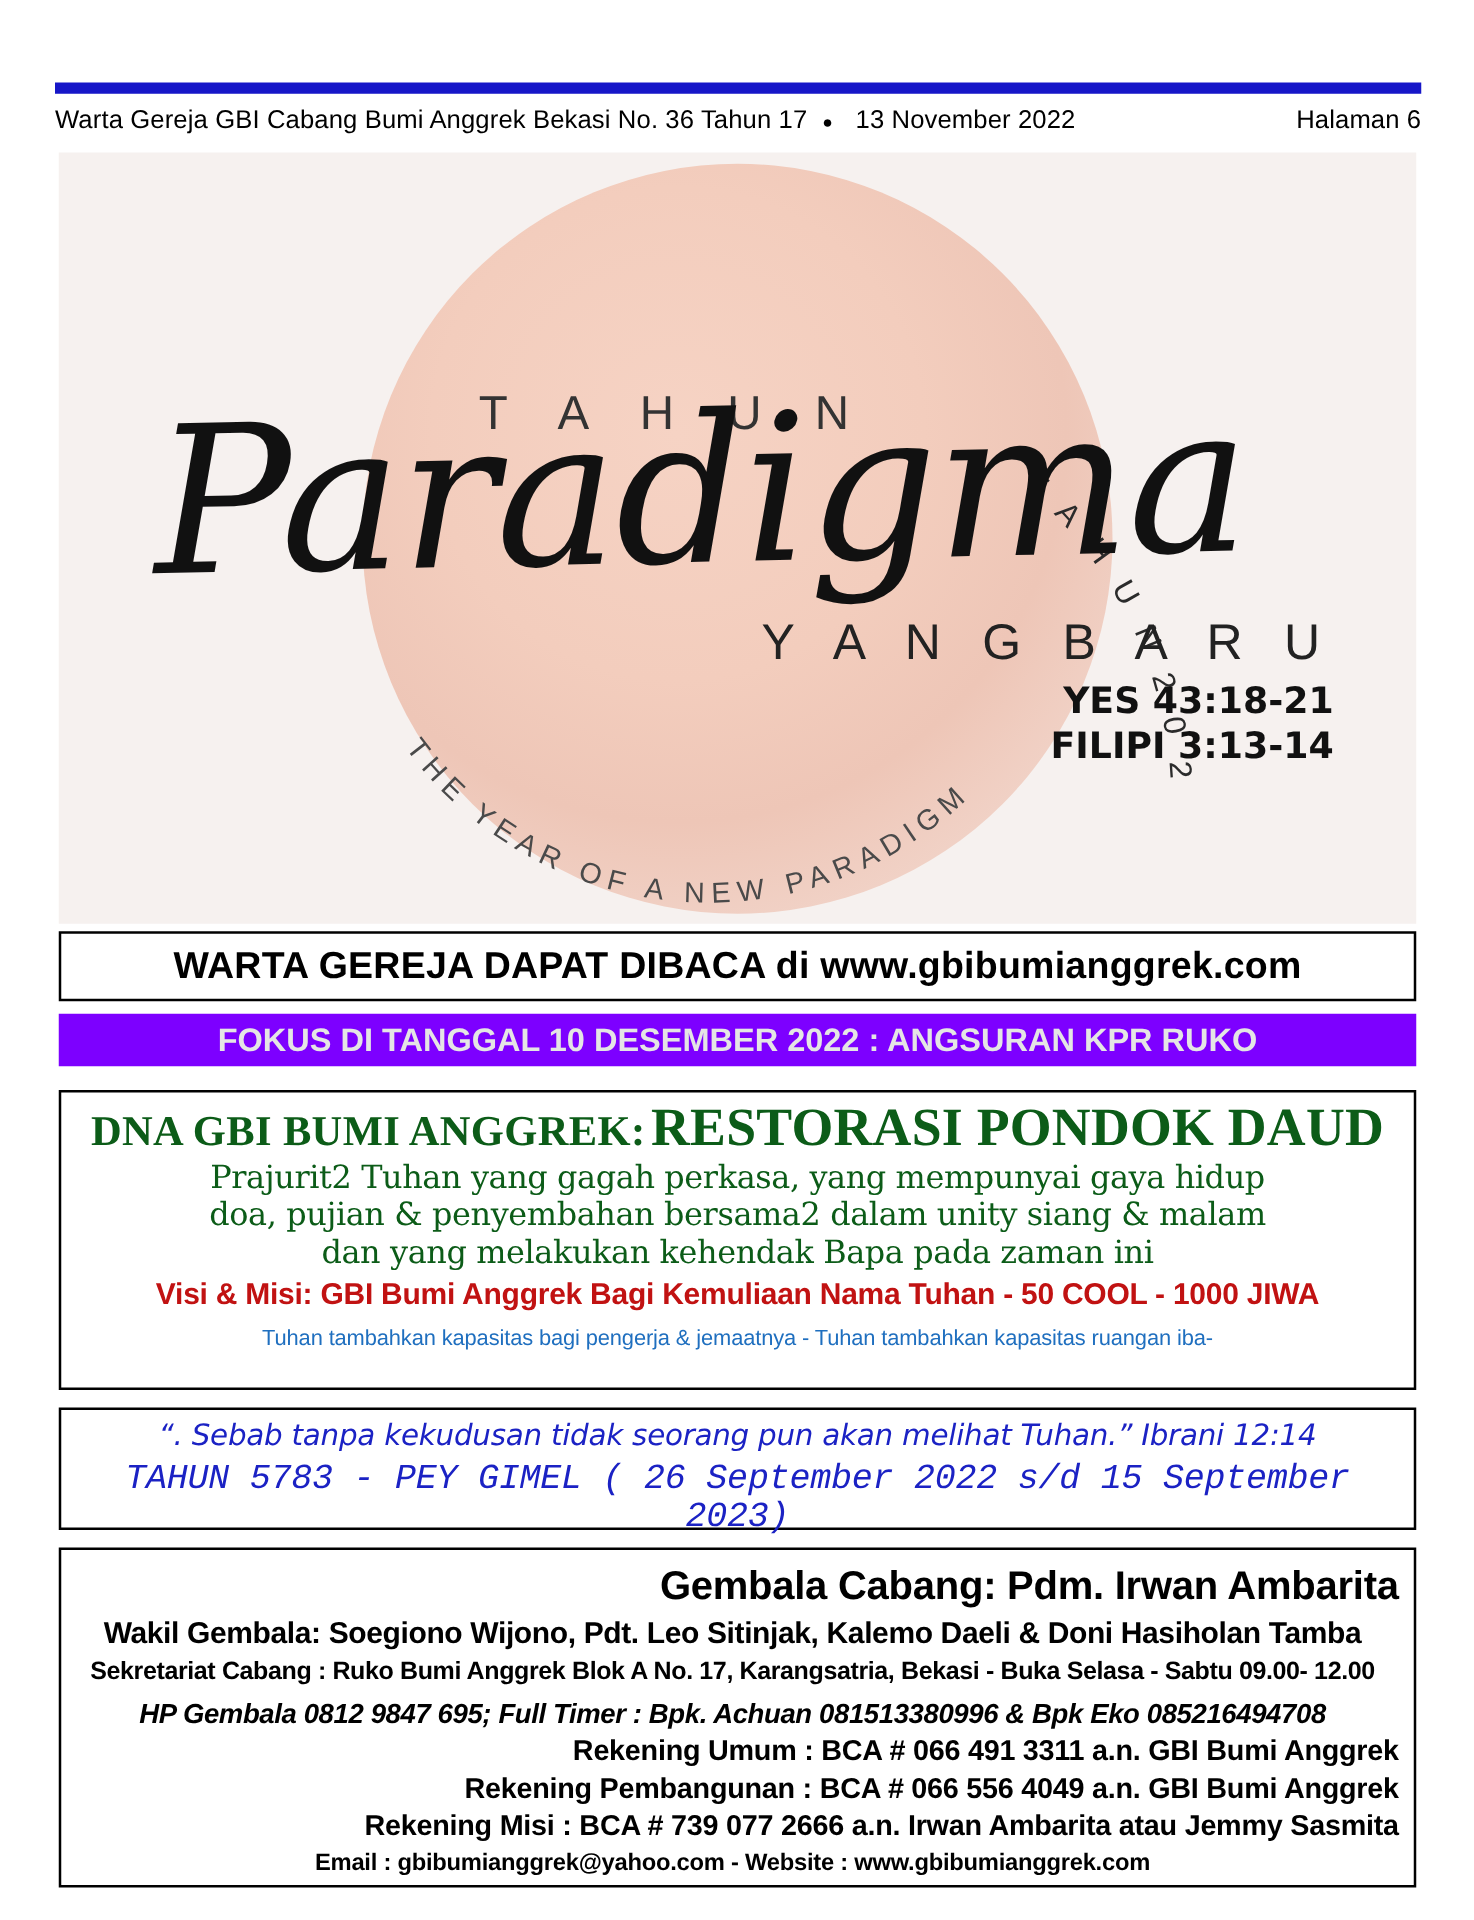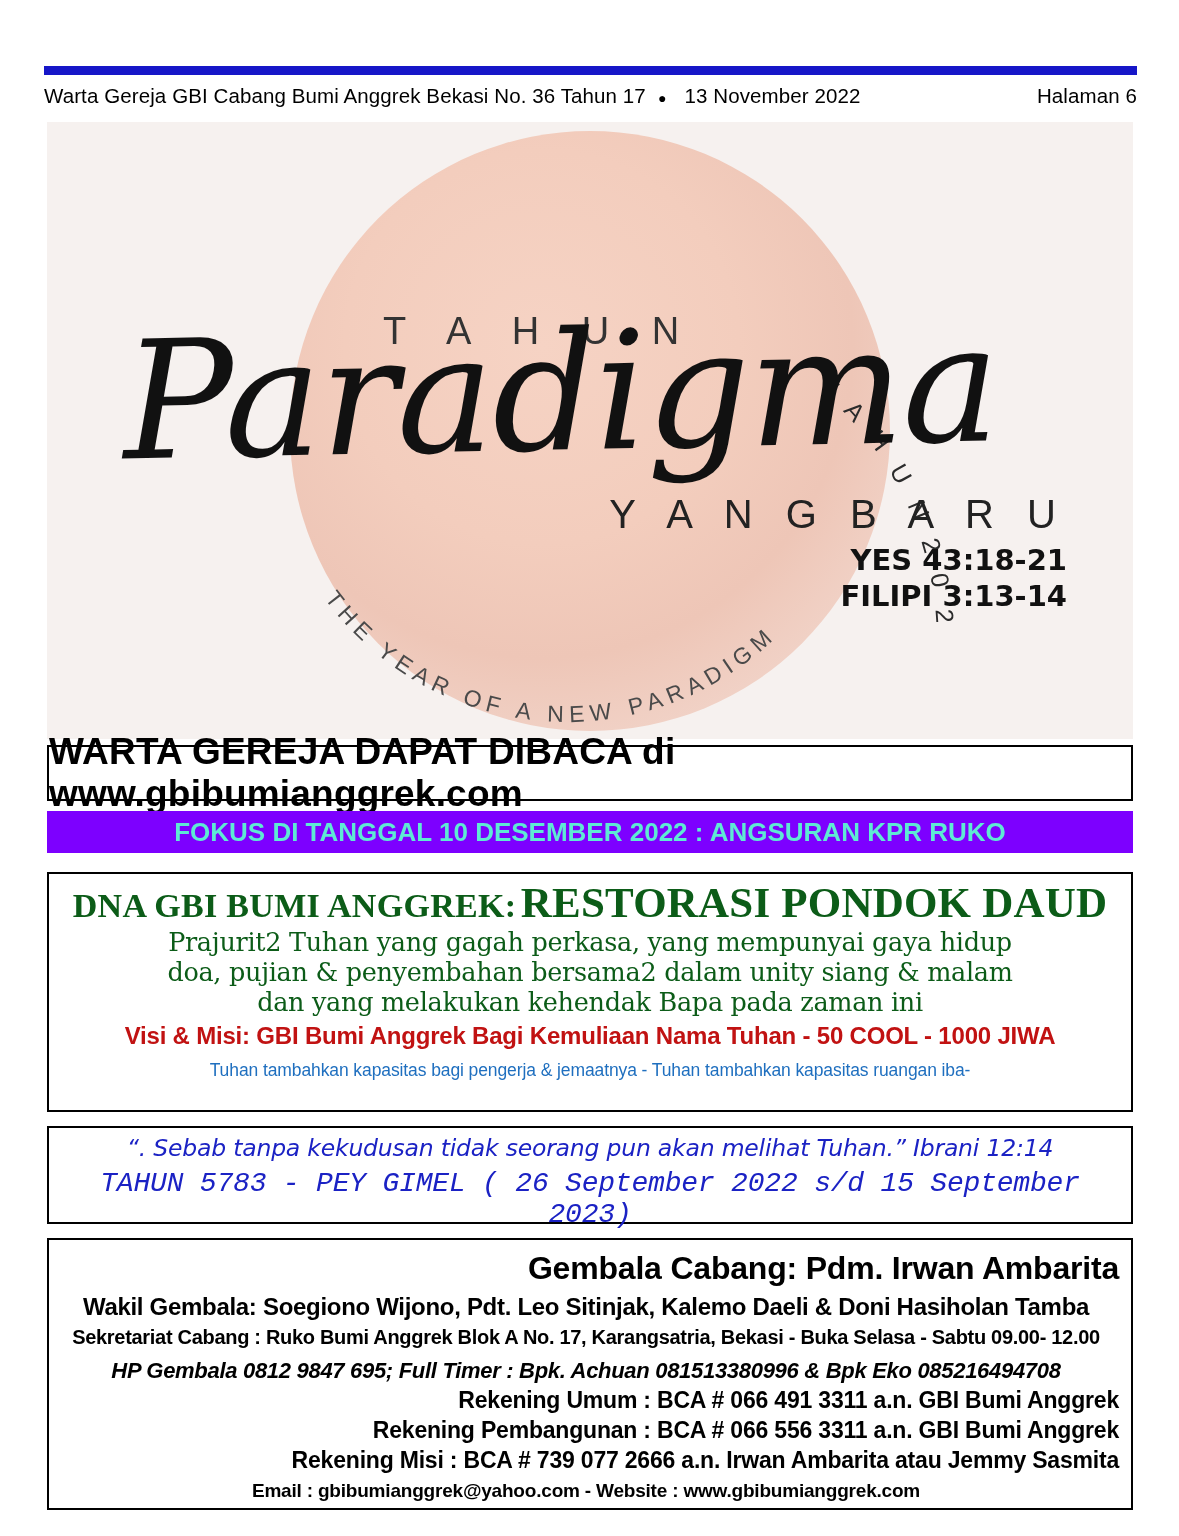--- a/index.html
+++ b/index.html
@@ -148,35 +148,35 @@
     background: #fff;
   }
   .band-website {
     top: 745px;
     height: 56px;
     display: flex;
     align-items: center;
     justify-content: center;
   }
   .band-website .txt {
-    font-size: 37px;
+    font-size: 30px;
     font-weight: bold;
     letter-spacing: 0.2px;
   }
   .band-fokus {
     top: 811px;
     height: 42px;
     background: #7d00ff;
     border: none;
     display: flex;
     align-items: center;
     justify-content: center;
   }
   .band-fokus .txt {
-    color: #5eead4;
+    color: #e5e5e5;
     font-size: 26px;
     font-weight: bold;
   }
   
   .box-dna {
     top: 872px;
     height: 240px;
     padding: 6px 10px 0 10px;
   }
   .dna-title {
@@ -360,18 +360,18 @@
     <div class="verse-1">“. Sebab tanpa kekudusan tidak seorang pun akan melihat Tuhan.”  Ibrani 12:14</div>
     <div class="verse-2">TAHUN 5783 - PEY GIMEL ( 26 September 2022 s/d 15 September 2023)</div>
   </div>
 
   <div class="box box-footer">
     <div class="f-gembala">Gembala Cabang: Pdm. Irwan Ambarita</div>
     <div class="f-wakil">Wakil Gembala: Soegiono Wijono, Pdt. Leo Sitinjak, Kalemo Daeli &amp; Doni Hasiholan Tamba</div>
     <div class="f-sek">Sekretariat Cabang : Ruko Bumi Anggrek  Blok A No. 17,  Karangsatria, Bekasi - Buka Selasa - Sabtu 09.00- 12.00</div>
     <div class="f-hp">HP Gembala 0812 9847 695; Full Timer : Bpk. Achuan 081513380996 &amp; Bpk Eko  085216494708</div>
     <div class="f-rek">Rekening Umum : BCA # 066 491 3311 a.n. GBI Bumi Anggrek</div>
-    <div class="f-rek">Rekening Pembangunan : BCA # 066 556 3311 a.n. GBI Bumi Anggrek</div>
+    <div class="f-rek">Rekening Pembangunan : BCA # 066 556 4049 a.n. GBI Bumi Anggrek</div>
     <div class="f-rek">Rekening Misi : BCA # 739 077 2666 a.n. Irwan Ambarita atau Jemmy Sasmita</div>
     <div class="f-email">Email : gbibumianggrek@yahoo.com - Website : www.gbibumianggrek.com</div>
   </div>
 
 </div>
 
 </body></html>

